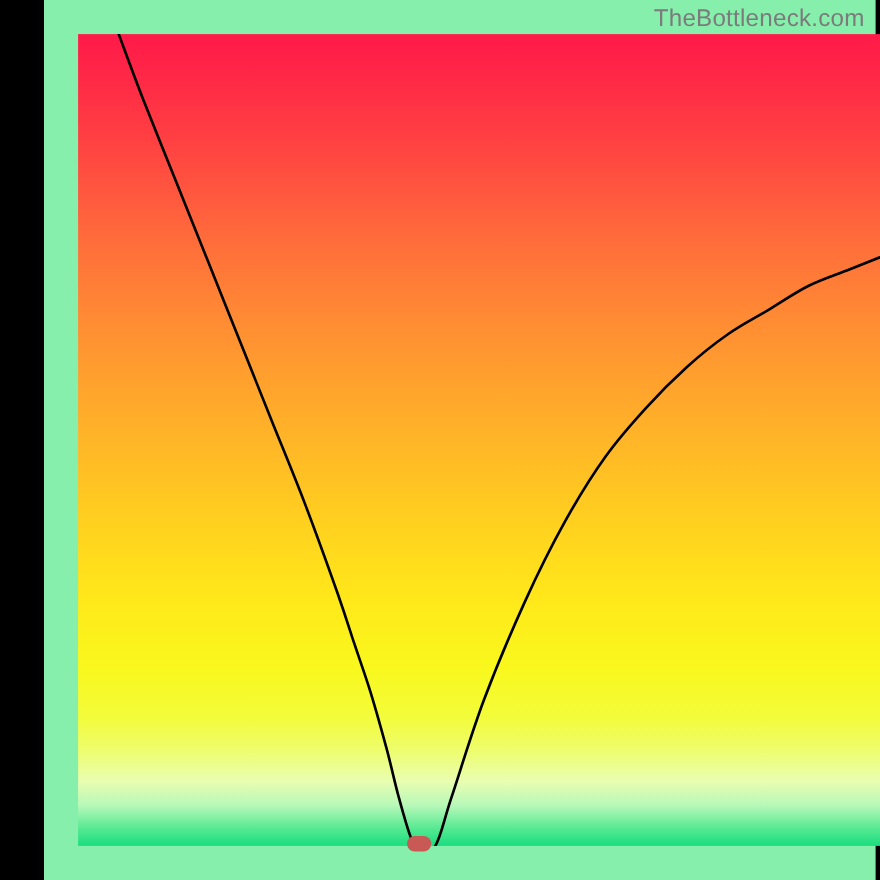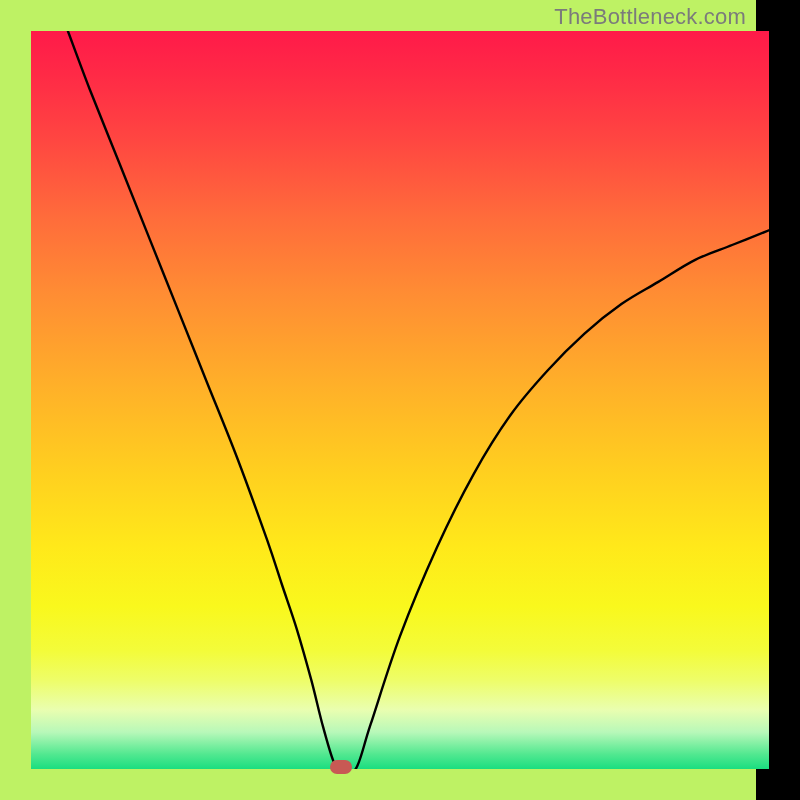--- a/index.html
+++ b/index.html
@@ -8,21 +8,22 @@
     width: 800px;
     height: 800px;
     background: #000;
     overflow: hidden;
     font-family: Arial, Helvetica, sans-serif;
   }
   .frame {
     position: relative;
     width: 756px;
     height: 800px;
-    background: #bef264;
+    background: #86efac;
+    margin-left: 40px;
   }
   .plot-area {
     position: absolute;
     left: 31px;
     top: 31px;
     width: 738px;
     height: 738px;
     
     background: linear-gradient(to bottom,
       #ff1a49 0%,

